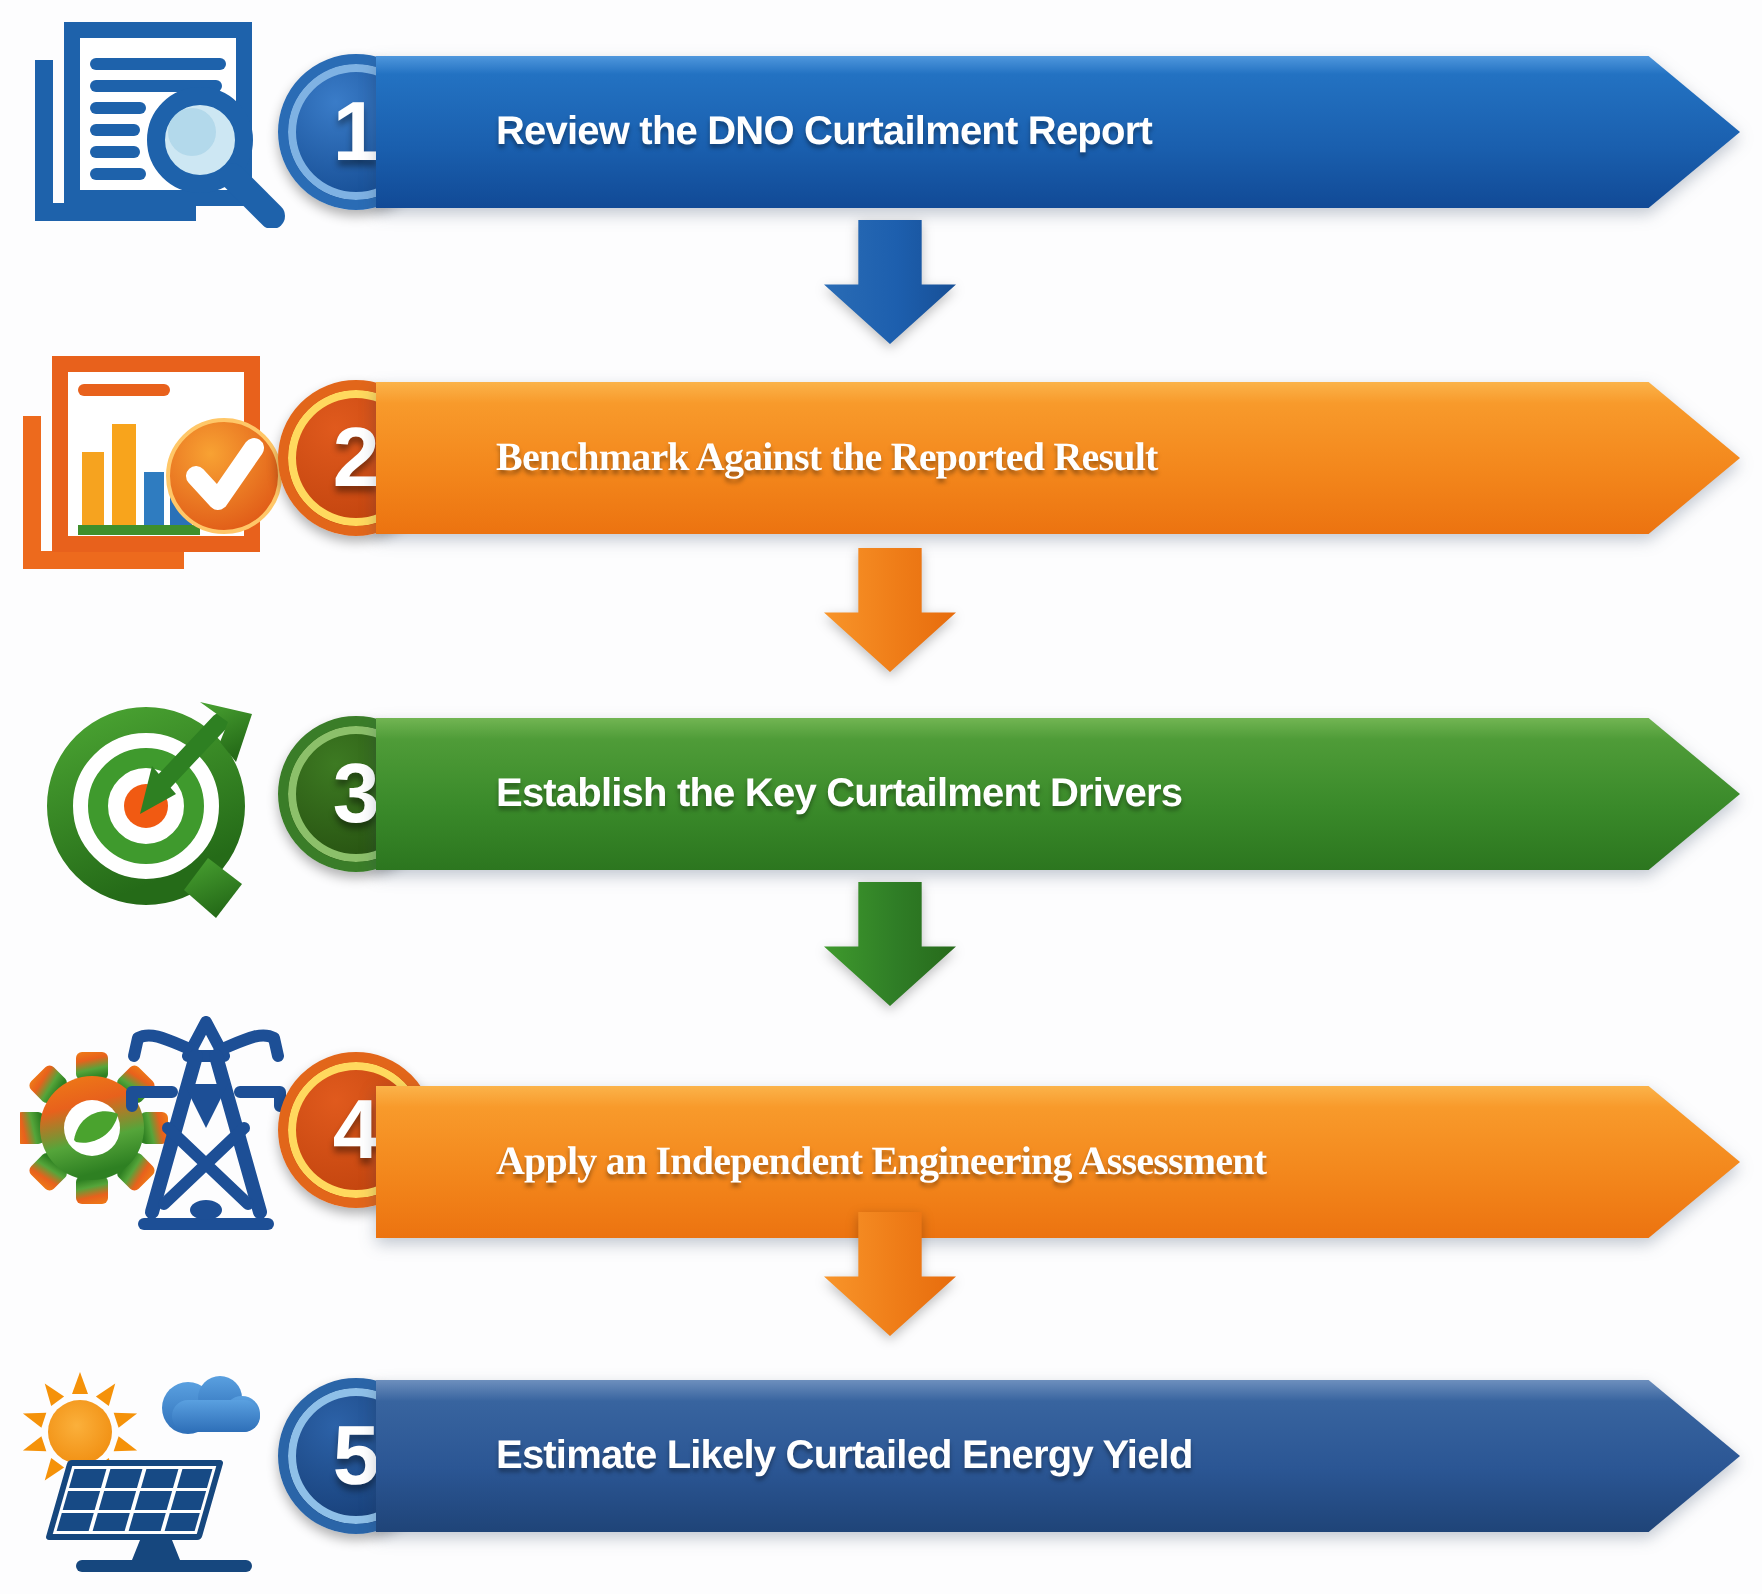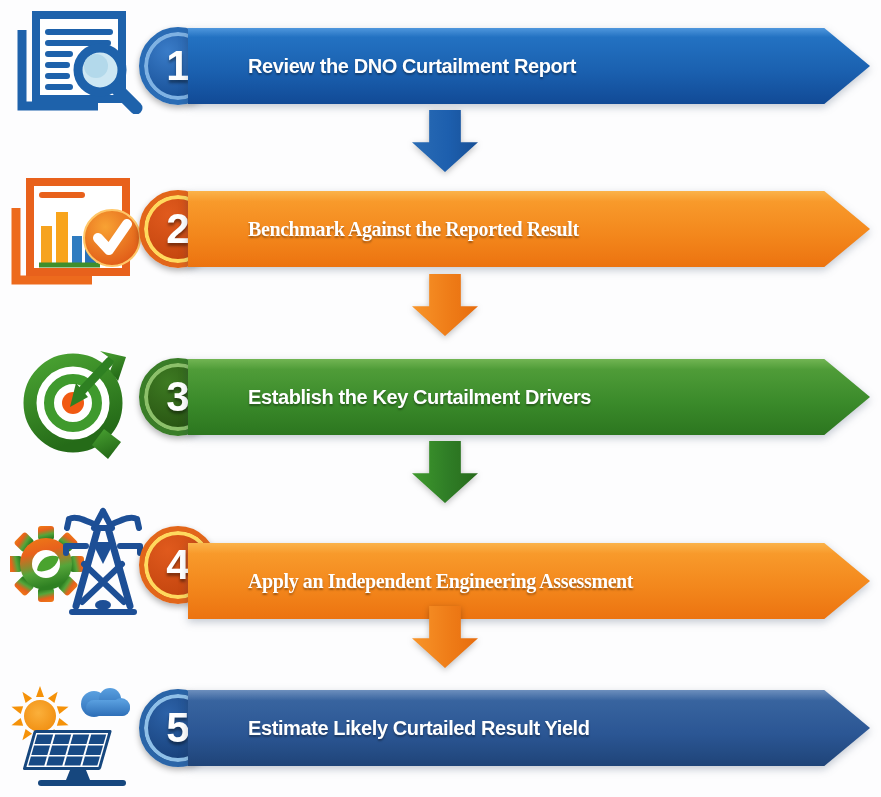--- a/index.html
+++ b/index.html
@@ -273,18 +273,18 @@
         </g>
         <polygon points="60,90 76,90 80,100 56,100" fill="#16477e"></polygon>
         <rect x="28" y="100" width="88" height="6" rx="3" fill="#16477e"></rect>
       </svg>
     </div>
     <div class="num-circle" style="top:9px;">
       <span>5</span>
     </div>
     <div class="banner-wrap" style="top:10px;">
       <div class="banner">
-        <span class="banner-label">Estimate Likely Curtailed Result Yield</span>
+        <span class="banner-label">Estimate Likely Curtailed Energy Yield</span>
       </div>
     </div>
   </div>
 
 </div>
 
 </body></html>

